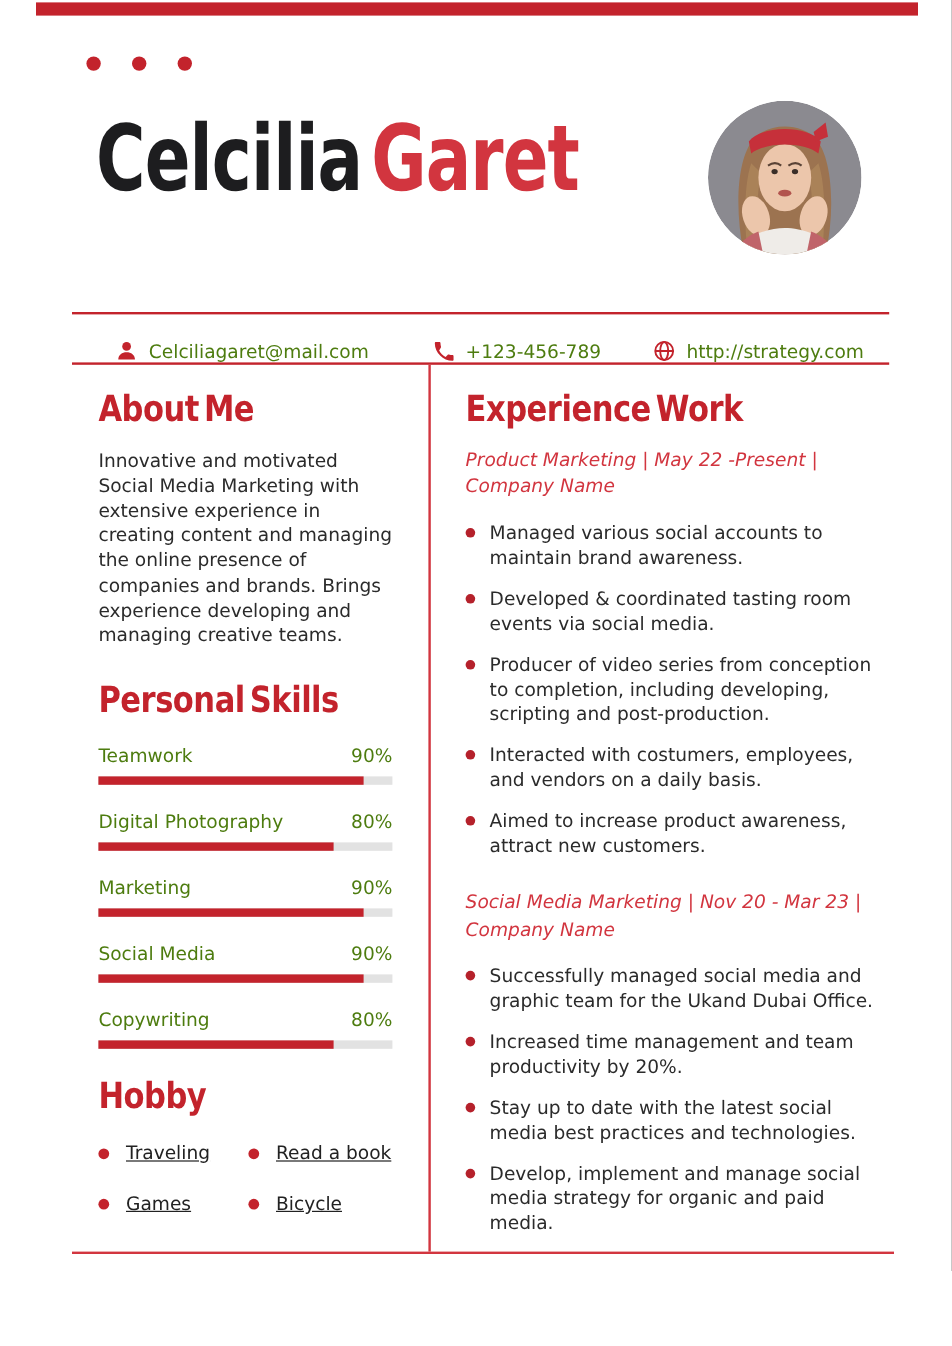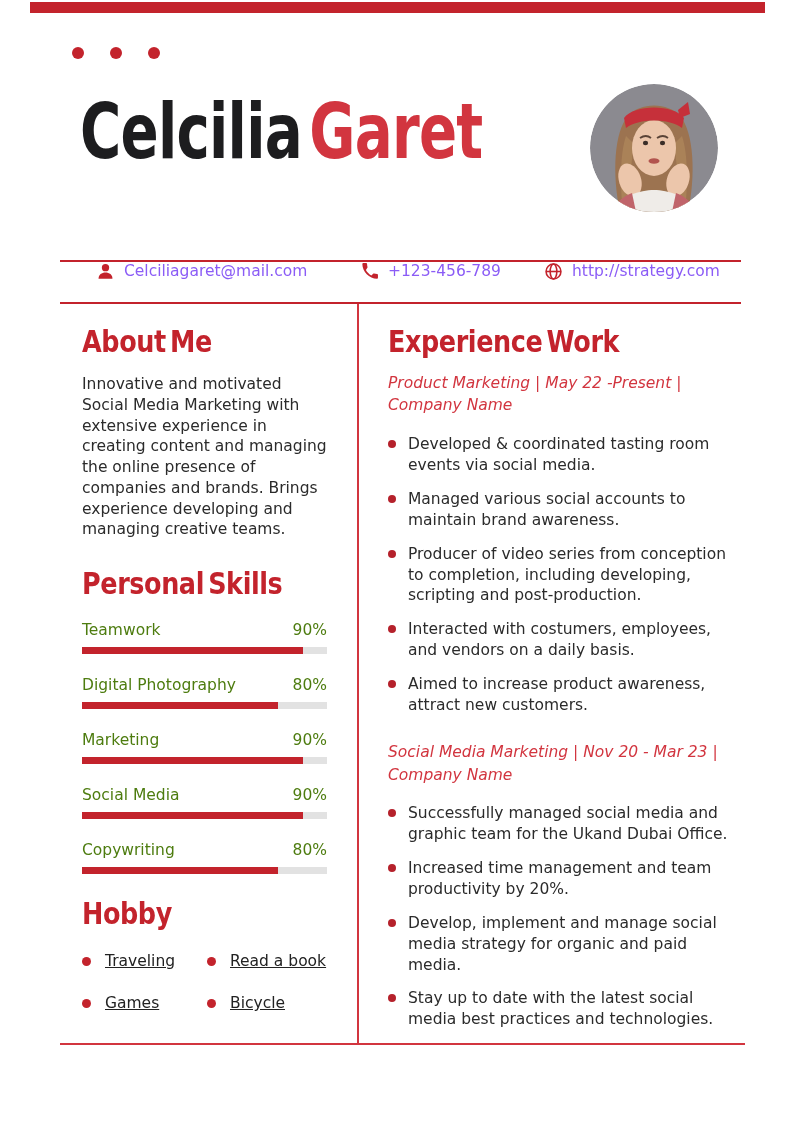--- a/index.html
+++ b/index.html
@@ -20,21 +20,21 @@
   .dot{width:12px;height:12px;border-radius:50%;background:var(--accent);}
 
   
   .name{position:absolute;left:80px;top:94px;font-size:76px;font-weight:800;line-height:1;color:var(--ink);letter-spacing:-1px;white-space:nowrap;transform:scaleX(.74);transform-origin:0 0;}
   .name .last{color:var(--accent-light);margin-left:10px;}
   .subtitle{position:absolute;left:83px;top:176px;font-size:23px;color:#1c1c1e;letter-spacing:.2px;}
   .photo{position:absolute;left:590px;top:84px;width:128px;height:128px;border-radius:50%;overflow:hidden;}
 
   
   .contact-bar{position:absolute;left:60px;top:260px;width:681px;height:44px;border-top:2px solid var(--accent);border-bottom:2px solid var(--accent);}
-  .contact-item{position:absolute;top:0;height:40px;display:flex;align-items:flex-start;gap:9px;font-size:15.5px;color:#8b5cf6;}
+  .contact-item{position:absolute;top:0;height:40px;display:flex;align-items:flex-end;gap:9px;font-size:15.5px;color:#4d7c0f;}
   .contact-item svg{flex:0 0 auto;}
   .ci-email{left:36px;}
   .ci-phone{left:301px;}
   .ci-web{left:484px;}
 
   
   .v-divider{position:absolute;left:357px;top:304px;width:2px;height:739px;background:var(--accent-light);}
   .bottom-line{position:absolute;left:60px;top:1043px;width:685px;height:2px;background:var(--accent-light);}
 
   h2.section{font-size:30px;font-weight:800;color:var(--accent);letter-spacing:-.5px;word-spacing:-5px;line-height:1.1;transform:scaleX(.85);transform-origin:0 0;white-space:nowrap;}
@@ -205,25 +205,25 @@
     <h2 class="section">Experience Work</h2>
     <div id="jobs">
         <div class="job">
           <div class="job-heading">
             <div>Product Marketing | May 22 -Present |</div>
             <div>Company Name</div>
           </div>
           <ul class="job-bullets">
             <li>
               <span class="li-dot"></span>
+              <span>Managed various social accounts to maintain brand awareness.</span>
+            </li>
+            <li>
+              <span class="li-dot"></span>
               <span>Developed &amp; coordinated tasting room events via social media.</span>
-            </li>
-            <li>
-              <span class="li-dot"></span>
-              <span>Managed various social accounts to maintain brand awareness.</span>
             </li>
             <li>
               <span class="li-dot"></span>
               <span>Producer of video series from conception to completion, including developing, scripting and post-production.</span>
             </li>
             <li>
               <span class="li-dot"></span>
               <span>Interacted with costumers, employees, and vendors on a daily basis.</span>
             </li>
             <li>
@@ -241,24 +241,24 @@
             <li>
               <span class="li-dot"></span>
               <span>Successfully managed social media and graphic team for the Ukand Dubai Office.</span>
             </li>
             <li>
               <span class="li-dot"></span>
               <span>Increased time management and team productivity by 20%.</span>
             </li>
             <li>
               <span class="li-dot"></span>
+              <span>Stay up to date with the latest social media best practices and technologies.</span>
+            </li>
+            <li>
+              <span class="li-dot"></span>
               <span>Develop, implement and manage social media strategy for organic and paid media.</span>
             </li>
-            <li>
-              <span class="li-dot"></span>
-              <span>Stay up to date with the latest social media best practices and technologies.</span>
-            </li>
           </ul>
         </div>
       </div>
   </div>
 
 </div>
 
 </body></html>

